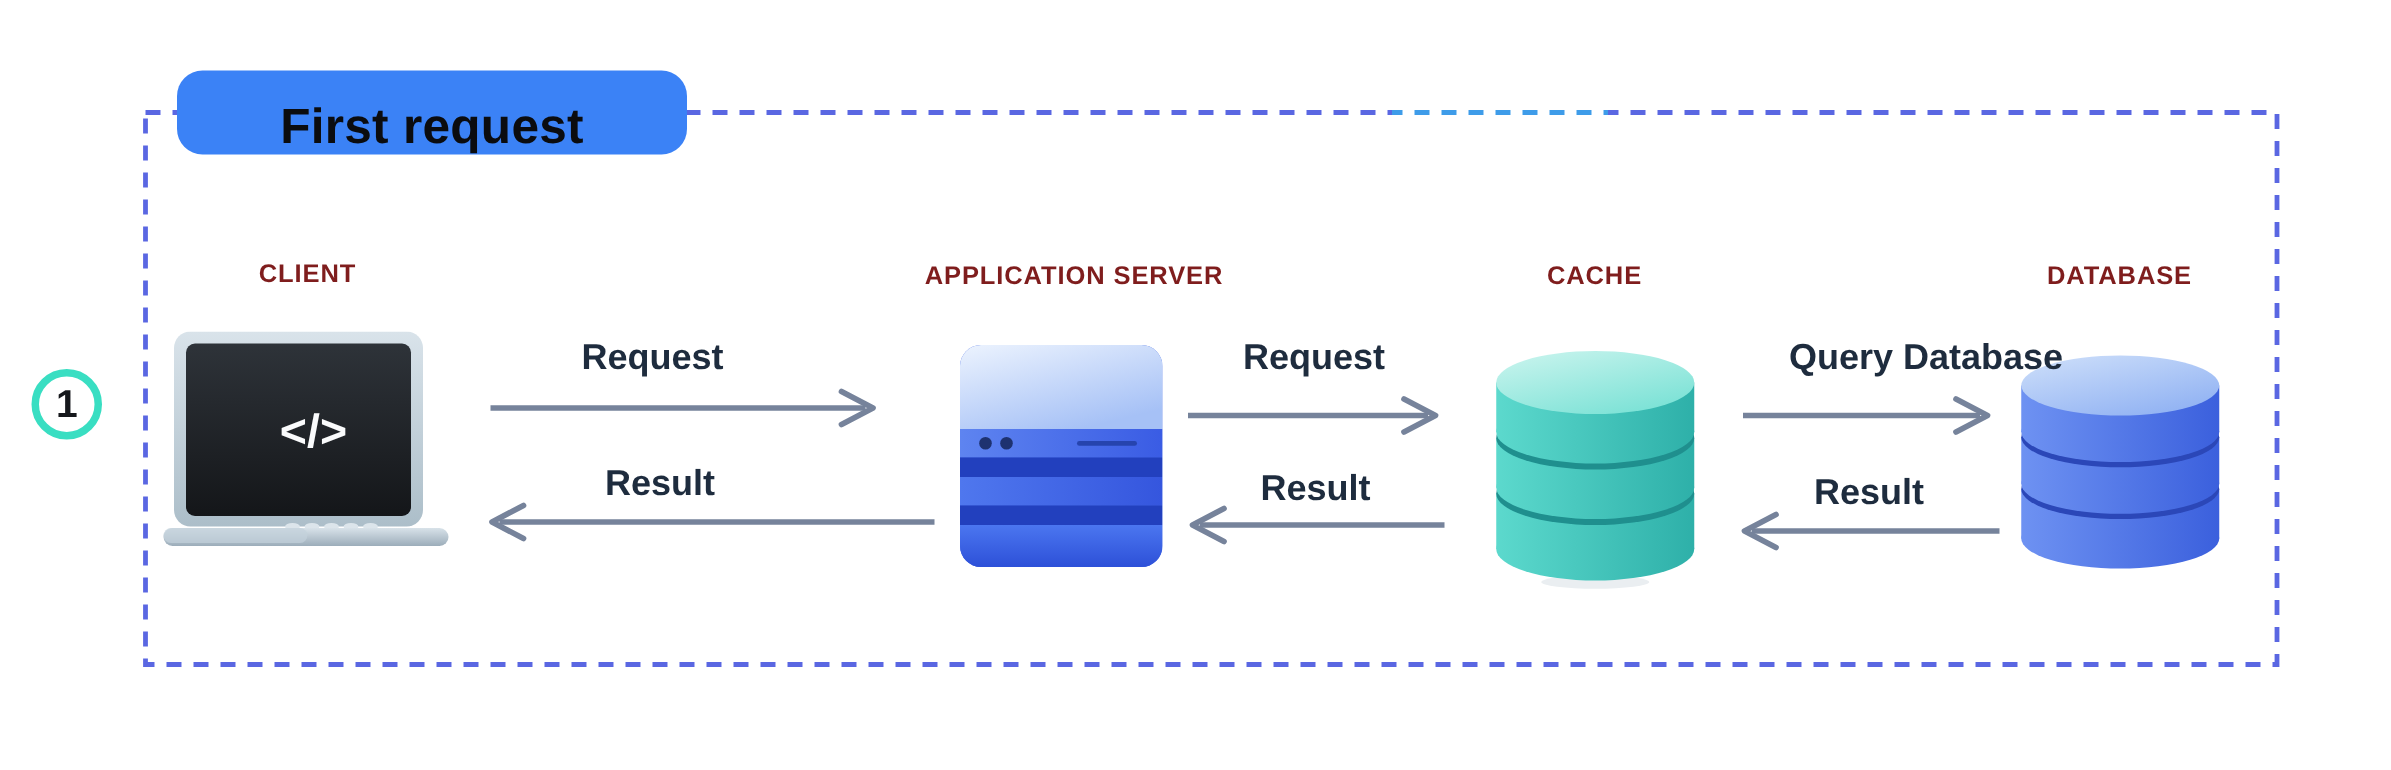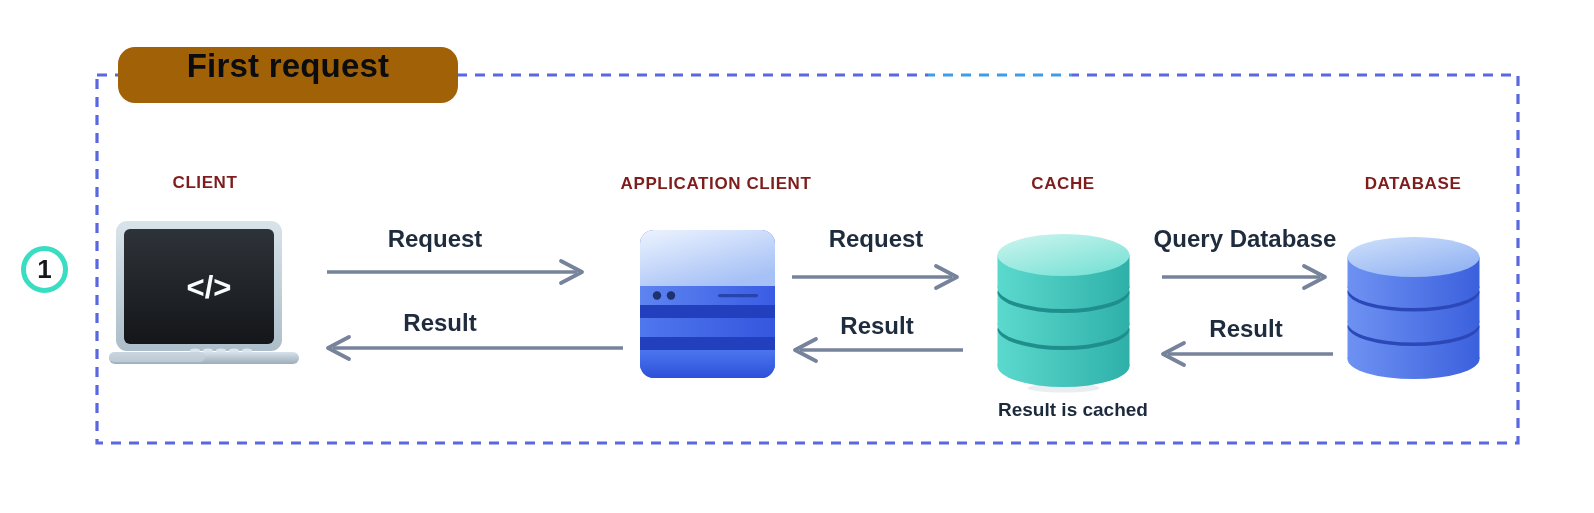--- a/index.html
+++ b/index.html
@@ -1,22 +1,22 @@
 <!DOCTYPE html>
 <html><head>
 <meta charset="utf-8">
 <style>
   html,body{margin:0;padding:0;background:#fff;}
   body{font-family:"Liberation Sans", sans-serif;}
   .canvas{position:relative;width:1594px;height:513px;background:#ffffff;overflow:hidden;}
   .abs{position:absolute;}
   .title-chip{
     left:118px;top:47px;width:340px;height:56px;
-    background:#a16207;border-radius:17px;z-index:3;
-    display:flex;align-items:flex-start;justify-content:center;
+    background:#3b82f6;border-radius:17px;z-index:3;
+    display:flex;align-items:flex-end;justify-content:center;
   }
   .title-chip span{
     font-size:33px;font-weight:800;color:#0B0C0F;letter-spacing:0.2px;
   }
   .step-badge{
     left:21px;top:246px;width:47px;height:47px;box-sizing:border-box;
     border:5px solid #39DEC2;border-radius:50%;background:#ffffff;z-index:3;
     display:flex;align-items:center;justify-content:center;
     font-size:26px;font-weight:700;color:#16181C;
   }
@@ -50,21 +50,21 @@
 
   <div class="abs title-chip">
     <span>First request</span>
   </div>
 
   <div class="abs step-badge">
     <span>1</span>
   </div>
 
   <div class="abs node-label" style="left:75px;top:173px;">CLIENT</div>
-  <div class="abs node-label" style="left:586px;top:174px;">APPLICATION CLIENT</div>
+  <div class="abs node-label" style="left:586px;top:174px;">APPLICATION SERVER</div>
   <div class="abs node-label" style="left:1283px;top:174px;">DATABASE</div>
   <div class="abs node-label" style="left:933px;top:174px;">CACHE</div>
 
   <svg class="abs icon-svg" style="left:103px;top:221px;" width="200" height="146" viewBox="0 0 200 146">
     <defs>
       <linearGradient id="lapFrame" x1="0" y1="0" x2="0" y2="1">
         <stop offset="0" stop-color="#D9E3EA"></stop>
           <stop offset="1" stop-color="#ACBEC9"></stop>
       </linearGradient>
       <linearGradient id="lapScreen" x1="0" y1="0" x2="0" y2="1">
@@ -162,27 +162,26 @@
     <rect x="2.5" y="92" width="132" height="33" fill="url(#dbBody)"></rect>
     <ellipse cx="68.5" cy="92" rx="66" ry="20" fill="#2B47B8"></ellipse>
     <ellipse cx="68.5" cy="88.5" rx="66" ry="20" fill="url(#dbBody)"></ellipse>
     <rect x="2.5" y="57.5" width="132" height="31" fill="url(#dbBody)"></rect>
     <ellipse cx="68.5" cy="57.5" rx="66" ry="20" fill="#2B47B8"></ellipse>
     <ellipse cx="68.5" cy="54" rx="66" ry="20" fill="url(#dbBody)"></ellipse>
     <rect x="2.5" y="23" width="132" height="31" fill="url(#dbBody)"></rect>
     <ellipse cx="68.5" cy="23" rx="66" ry="20" fill="url(#dbTop)"></ellipse>
   </svg>
 
-  <div class="abs caption" style="left:943px;top:399px;">Result is cached</div>
 
   <div class="abs edge-label" style="left:325px;top:225px;">Request</div>
   <div class="abs edge-label" style="left:330px;top:309px;">Result</div>
   <div class="abs edge-label" style="left:766px;top:225px;">Request</div>
   <div class="abs edge-label" style="left:767px;top:312px;">Result</div>
-  <div class="abs edge-label" style="left:1135px;top:225px;">Query Database</div>
+  <div class="abs edge-label" style="left:1174px;top:225px;">Query Database</div>
   <div class="abs edge-label" style="left:1136px;top:315px;">Result</div>
 
   <div class="abs arrow-svg" style="left:325px;top:257px;">
     <svg width="262" height="30" viewBox="0 0 262 30">
       <path d="M2,15 H252" stroke="#76839B" stroke-width="3.6" fill="none"></path>
       <path d="M236,4 L257,15 L236,26" stroke="#76839B" stroke-width="3.8" fill="none" stroke-linecap="round" stroke-linejoin="round"></path>
     </svg>
   </div>
   <div class="abs arrow-svg" style="left:323px;top:333px;">
     <svg width="302" height="30" viewBox="0 0 302 30">

